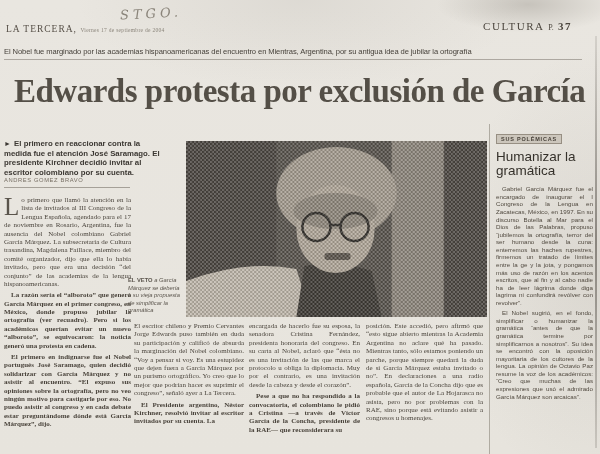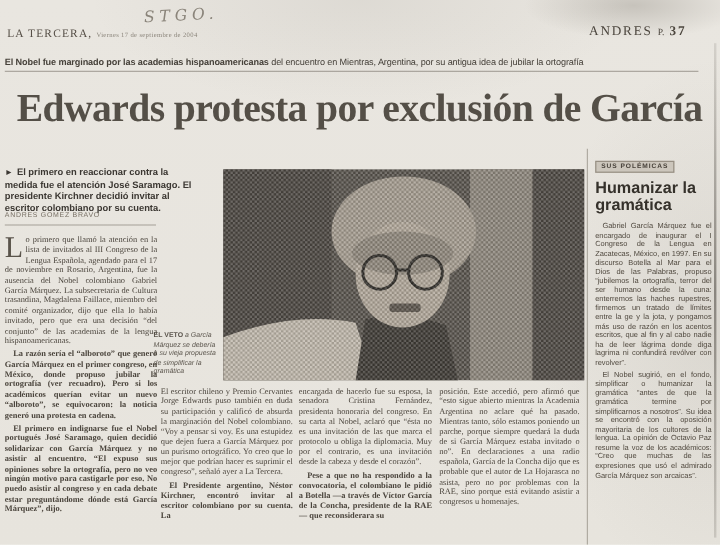--- a/index.html
+++ b/index.html
@@ -19,21 +19,21 @@
     font-size:13px;color:#8a847a;letter-spacing:4px;transform:rotate(-3deg);}
   .paper-name{left:6px;top:24px;font-size:9.5px;letter-spacing:1px;color:#564f47;}
   .paper-date{font-size:5.5px;color:#8a847a;letter-spacing:.3px;}
   .section-head{right:28px;top:20px;font-size:11px;letter-spacing:1.5px;color:#4c463e;}
   .section-head .pg{font-size:8px;letter-spacing:0;}
   .section-head b{font-size:11px;margin-top:40px;}
   
   .kicker{left:4px;top:47px;width:578px;font-family:"Liberation Sans",sans-serif;
     font-size:7.6px;letter-spacing:-.1px;white-space:nowrap;color:#47423b;
     border-bottom:1px solid rgba(100,94,85,.45);padding-bottom:3px;}
-  .kicker .lead{font-weight:bold;margin-top:32px;}
+  .kicker .lead{font-weight:normal;margin-top:32px;}
   
   .headline{left:2px;top:62px;width:596px;font-size:33px;line-height:1.06;
     font-weight:700;letter-spacing:-.5px;color:#544f47;}
   
   .deck{left:4px;top:139px;width:164px;font-family:"Liberation Sans",sans-serif;
     font-weight:bold;font-size:7.8px;line-height:1.25;color:#3b3732;}
   .deck .bullet{font-size:7px;margin-right:1px;}
   .byline{left:4px;top:177px;width:126px;font-family:"Liberation Sans",sans-serif;
     font-size:5.8px;letter-spacing:.6px;color:#776f64;
     border-bottom:1px solid rgba(110,103,93,.55);padding-bottom:4px;}
@@ -51,40 +51,40 @@
   .photo svg{display:block;width:100%;height:100%;}
   .caption{left:128px;top:277px;width:55px;font-family:"Liberation Sans",sans-serif;
     font-size:5.8px;line-height:1.3;font-style:italic;color:#5c564e;}
   .caption .cap-lead{font-style:normal;font-weight:bold;}
   
   .sidebar{left:489px;top:124px;width:109px;height:330px;padding:3px 5px 0 6px;
     border-left:1px solid rgba(120,113,102,.5);overflow:hidden;}
   .sidebar-tag{display:inline-block;background:#ccc6bc;border:1px solid #978f83;
     color:#453f37;font-family:"Liberation Sans",sans-serif;font-weight:bold;
     font-size:5.5px;letter-spacing:.8px;padding:1px 4px;margin-bottom:6px;}
-  .sidebar-title{font-family:"Liberation Sans",sans-serif;font-weight:bold;
+  .sidebar-title{font-family:"Liberation Sans",sans-serif;font-weight:normal;
     font-size:13.5px;line-height:1.05;color:#35312b;margin-bottom:7px;}
   .sidebar-body{font-family:"Liberation Sans",sans-serif;font-size:6.2px;
     line-height:1.22;text-align:justify;color:#50493f;}
   .sidebar-body p{margin:0 0 3px;text-indent:6px;}
   .page-edge{left:595px;top:36px;width:2px;height:412px;
     background:linear-gradient(rgba(90,85,77,.15),rgba(70,65,58,.55),rgba(90,85,77,.2));}
 </style>
 </head>
 <body>
 
 <div class="page">
 
   <div class="abs handwriting">STGO.</div>
   <div class="abs paper-name">
     <span>LA TERCERA,</span>
     <span class="paper-date">Viernes 17 de septiembre de 2004</span>
   </div>
   <div class="abs section-head">
-    <span>ANDRES</span>
+    <span>CULTURA</span>
     <span class="pg">P.</span>
     <b>37</b>
   </div>
 
   <div class="abs kicker">
     <span class="lead">El Nobel fue marginado por las academias hispanoamericanas</span><span> del encuentro en Mientras, Argentina, por su antigua idea de jubilar la ortografía</span>
   </div>
 
   <h1 class="abs headline" style="margin:12px">
     <span>Edwards protesta por exclusión de García</span><br>
@@ -130,25 +130,25 @@
     <span class="cap-lead">EL VETO</span><span> a García Márquez se debería a su vieja propuesta de simplificar la gramática</span>
   </div>
 
   <div class="col col-1">
     <p><span class="dropcap">L</span><span>o primero que llamó la atención en la lista de invitados al III Congreso de la Lengua Española, agendado para el 17 de noviembre en Rosario, Argentina, fue la ausencia del Nobel colombiano Gabriel García Márquez. La subsecretaria de Cultura trasandina, Magdalena Faillace, miembro del comité organizador, dijo que ella lo había invitado, pero que era una decisión “del conjunto” de las academias de la lengua hispanoamericanas.</span></p>
     <p>La razón sería el “alboroto” que generó García Márquez en el primer congreso, en México, donde propuso jubilar la ortografía (ver recuadro). Pero si los académicos querían evitar un nuevo “alboroto”, se equivocaron: la noticia generó una protesta en cadena.</p>
     <p>El primero en indignarse fue el Nobel portugués José Saramago, quien decidió solidarizar con García Márquez y no asistir al encuentro. “El expuso sus opiniones sobre la ortografía, pero no veo ningún motivo para castigarle por eso. No puedo asistir al congreso y en cada debate estar preguntándome dónde está García Márquez”, dijo.</p>
   </div>
   <div class="col col-2">
     <p>El escritor chileno y Premio Cervantes Jorge Edwards puso también en duda su participación y calificó de absurda la marginación del Nobel colombiano. “Voy a pensar si voy. Es una estupidez que dejen fuera a García Márquez por un purismo ortográfico. Yo creo que lo mejor que podrían hacer es suprimir el congreso”, señaló ayer a La Tercera.</p>
-    <p>El Presidente argentino, Néstor Kirchner, encontró invitar al escritor colombiano por su cuenta. La</p>
+    <p>El Presidente argentino, Néstor Kirchner, resolvió invitar al escritor invitados por su cuenta. La</p>
   </div>
   <div class="col col-3">
     <p>encargada de hacerlo fue su esposa, la senadora Cristina Fernández, presidenta honoraria del congreso. En su carta al Nobel, aclaró que “ésta no es una invitación de las que marca el protocolo u obliga la diplomacia. Muy por el contrario, es una invitación desde la cabeza y desde el corazón”.</p>
-    <p>Pese a que no ha respondido a la convocatoria, el colombiano le pidió a Botella —a través de Víctor García de la Concha, presidente de la RAE— que reconsiderara su</p>
+    <p>Pese a que no ha respondido a la convocatoria, el colombiano le pidió a Cristina —a través de Víctor García de la Concha, presidente de la RAE— que reconsiderara su</p>
   </div>
   <div class="col col-4">
     <p>posición. Este accedió, pero afirmó que “esto sigue abierto mientras la Academia Argentina no aclare qué ha pasado. Mientras tanto, sólo estamos poniendo un parche, porque siempre quedará la duda de si García Márquez estaba invitado o no”. En declaraciones a una radio española, García de la Concha dijo que es probable que el autor de La Hojarasca no asista, pero no por problemas con la RAE, sino porque está evitando asistir a congresos u homenajes.</p>
   </div>
 
   <div class="abs sidebar">
     <div class="sidebar-tag">SUS POLÉMICAS</div>
     <div class="sidebar-title">Humanizar la gramática</div>
     <div class="sidebar-body">
       <p>Gabriel García Márquez fue el encargado de inaugurar el I Congreso de la Lengua en Zacatecas, México, en 1997. En su discurso Botella al Mar para el Dios de las Palabras, propuso “jubilemos la ortografía, terror del ser humano desde la cuna: enterremos las haches rupestres, firmemos un tratado de límites entre la ge y la jota, y pongamos más uso de razón en los acentos escritos, que al fin y al cabo nadie ha de leer lágrima donde diga lagrima ni confundirá revólver con revolver”.</p>

